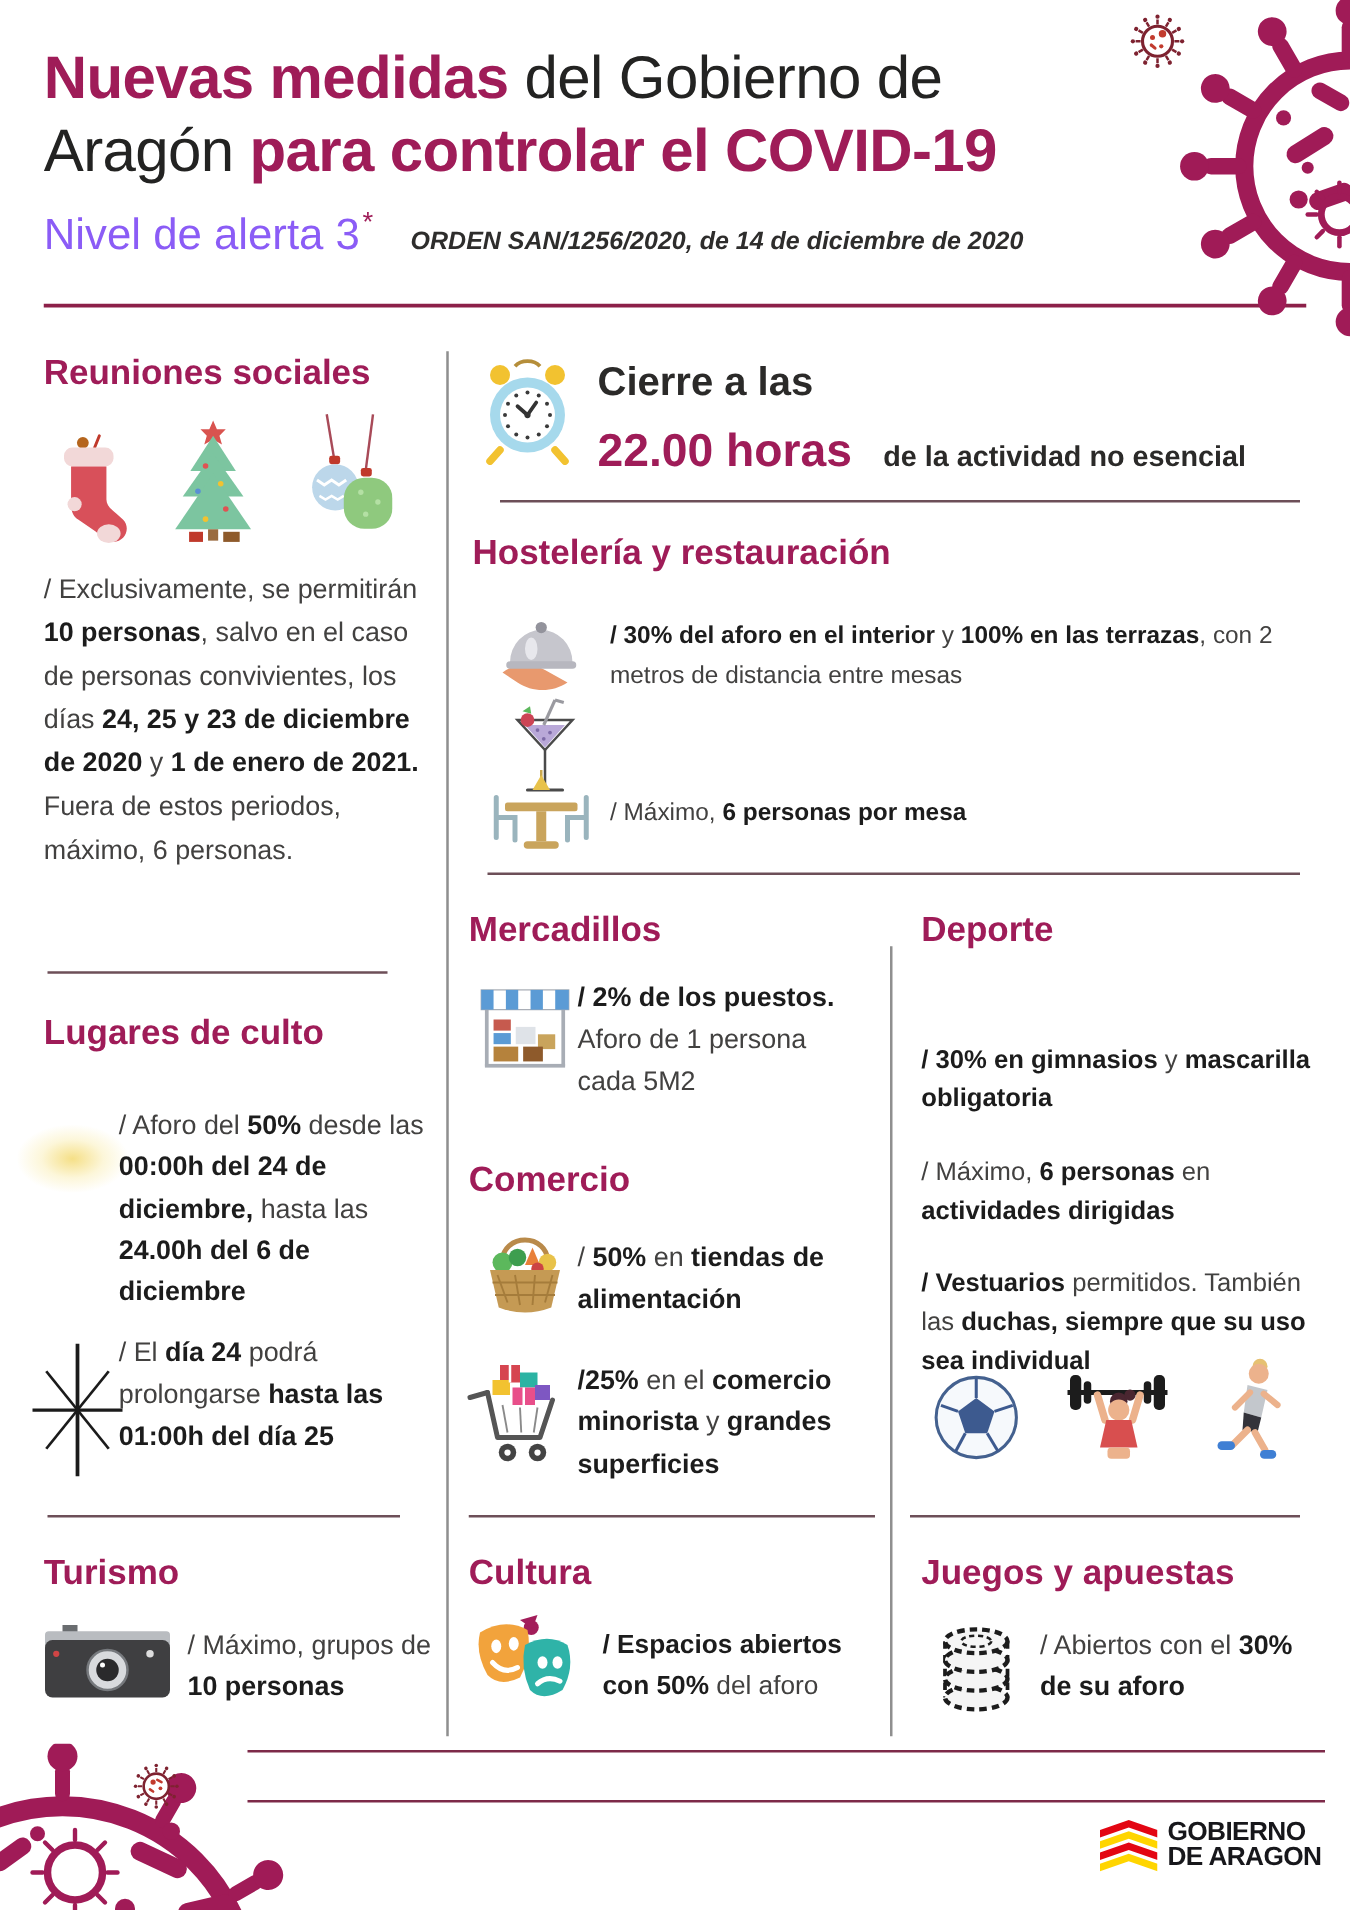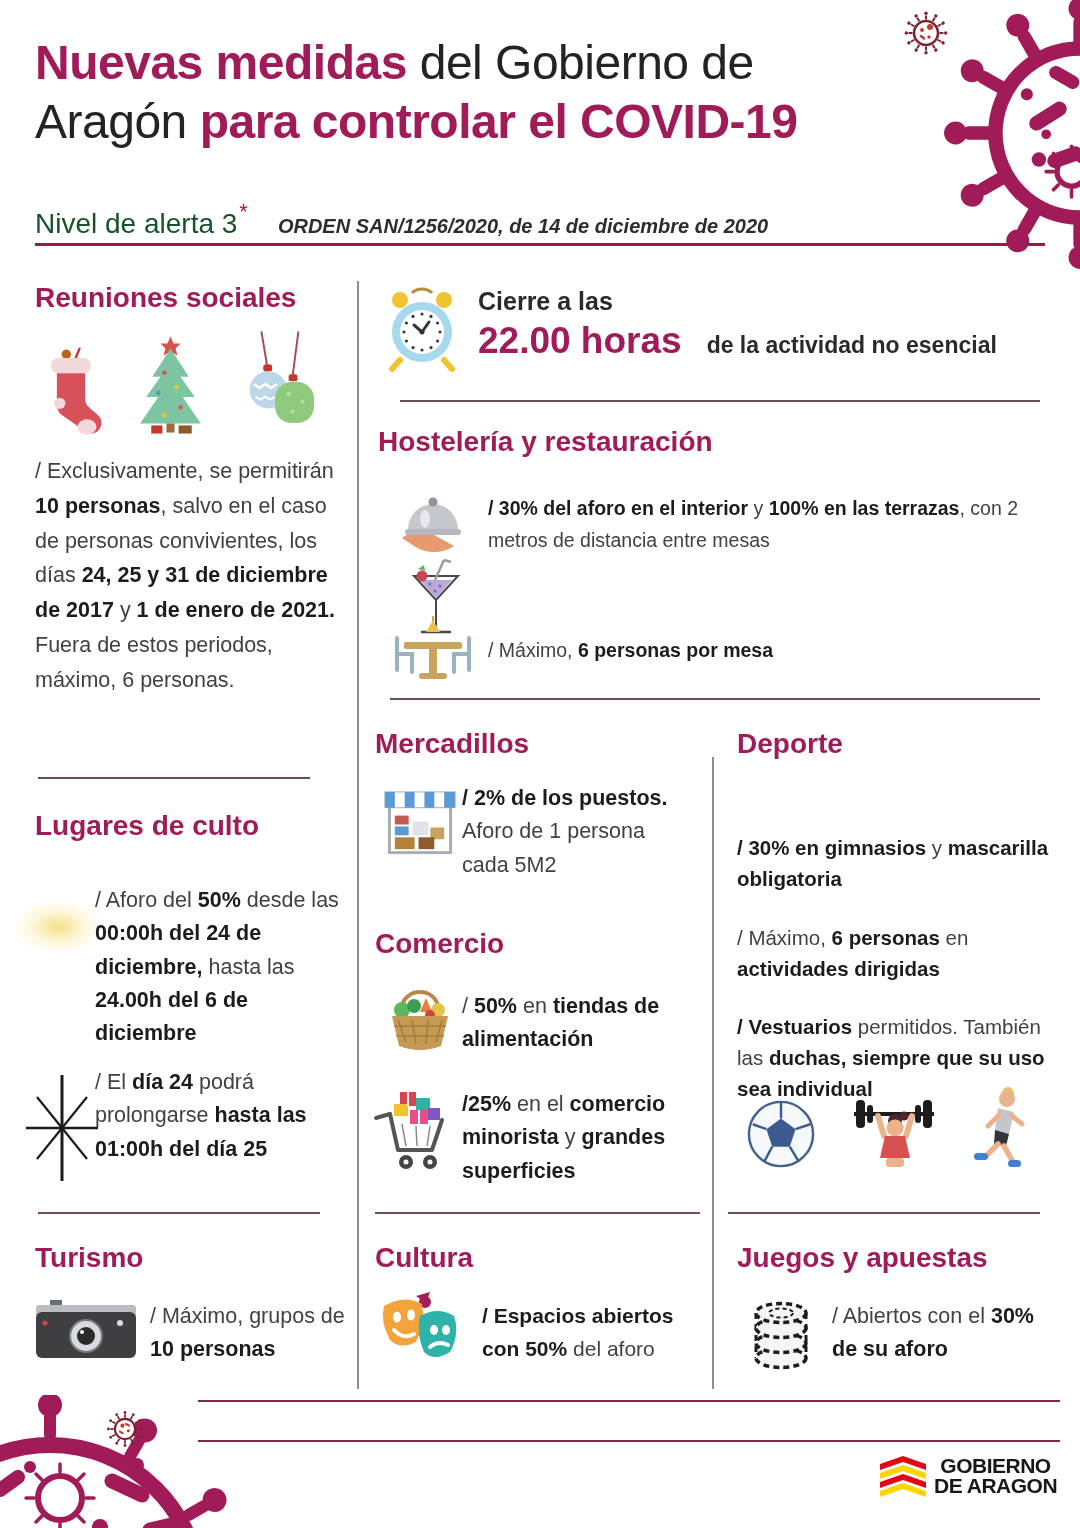--- a/index.html
+++ b/index.html
@@ -9,56 +9,56 @@
     background:#ffffff; overflow:hidden;
     font-family:"Liberation Sans","DejaVu Sans",sans-serif;
     color:#2e2d2c;
   }
   
   .title { position:absolute; left:35px; top:34px; width:880px;
            font-size:48px; line-height:1.22; letter-spacing:-0.5px; }
   .title .ac { color:#9f1c58; font-weight:bold; }
   .title .dk { color:#232322; font-weight:500; }
   .alert-row { position:absolute; left:35px; top:168px; display:flex; align-items:baseline; }
-  .alert-lv { font-size:28px; color:#14532d;margin-top:40px; }
+  .alert-lv { font-size:35px; color:#8b5cf6; }
   .alert-ast { font-size:22px; color:#9f1c58; position:relative; top:-14px; margin-left:2px; }
   .order { font-size:20px; font-style:italic; font-weight:bold; color:#2e2d2c; margin-left:30px; }
   .rule-top { position:absolute; left:35px; top:243px; width:1010px; height:3px; background:#8c2049; }
 
   
   .sec-h { position:absolute; font-size:28px; font-weight:bold; color:#9f1c58; }
   .rich  { position:absolute; }
   .rich span { color:#424140; }
   .rich b { color:#1c1c1c; font-weight:bold; }
   .sep { position:absolute; height:2px; background:#6d4f58; }
   .vline { position:absolute; width:2px; background:#8f8f8f; }
   .abs { position:absolute; }
 
   
   .banner-text { position:absolute; left:478px; top:287px; white-space:nowrap; }
-  .b1 { font-size:25px; font-weight:bold; color:#2b2a29; margin-bottom:4px; }
+  .b1 { font-size:32px; font-weight:bold; color:#2b2a29; margin-bottom:16px; }
   .b-big { font-size:37px; font-weight:bold; color:#9f1c58; }
   .b-small { font-size:23px; font-weight:bold; color:#2b2a29; margin-left:25px; }
 
   
   .body-lg { font-size:21.5px; line-height:1.62; }
   .body-md { font-size:21.5px; line-height:1.55; }
   .host-t  { font-size:19.5px; line-height:1.65; }
   .dep-t   { font-size:20.5px; line-height:1.5;margin-top:30px; }
 
   .glow { position:absolute; left:14px; top:900px; width:88px; height:54px;
           background:radial-gradient(ellipse at center, rgba(244,220,122,0.9) 0%, rgba(250,238,180,0.5) 40%, rgba(255,255,255,0) 72%); }
 
   
   .rule-f { position:absolute; left:198px; width:862px; height:2px; background:#7d2a49; }
   .finfo { position:absolute; left:226px; top:1409px; font-size:14px; letter-spacing:1.1px; white-space:nowrap; }
   .finfo .bullet { color:#3a3a3a; margin-right:12px; font-size:13px; }
   .finfo .freg { color:#96305a; }
   .finfo .fbold { color:#8c2049; font-weight:bold; }
-  .logo { position:absolute; left:880px; top:1456px; display:flex; align-items:flex-start;text-align:center; }
+  .logo { position:absolute; left:880px; top:1456px; display:flex; align-items:flex-start; }
   .logo-text { margin-left:8px; font-size:21px; font-weight:bold; line-height:0.95;
                letter-spacing:-0.5px; color:#17171b; }
 </style>
 </head>
 <body>
 
 <div class="page">
 
   <div class="title">
     <div><span class="ac">Nuevas medidas</span><span class="dk"> del Gobierno de</span></div>
@@ -171,21 +171,21 @@
       <path d="M16,54 l6,4 6,-4 6,4 6,-4" stroke="#ffffff" stroke-width="2.5" fill="none"></path>
       <path d="M18,67 l5,3 5,-3 5,3 5,-3" stroke="#ffffff" stroke-width="2" fill="none"></path>
       <rect x="52" y="44" width="9" height="7" rx="2" fill="#c0392b"></rect>
       <rect x="38" y="52" width="40" height="42" rx="17" fill="#8fc97e"></rect>
       <circle cx="52" cy="64" r="2.2" fill="#b4e0a4"></circle>
         <circle cx="66" cy="72" r="2.2" fill="#b4e0a4"></circle>
         <circle cx="56" cy="82" r="2.2" fill="#b4e0a4"></circle>
     </svg>
   </div>
 
-  <div class="rich body-lg" style="left:35px;top:454px;width:318px"><span>/ Exclusivamente, se permitirán </span><b>10 personas</b><span>, salvo en el caso de personas convivientes, los días </span><b>24, 25 y 31 de diciembre de 2017</b><span> y </span><b>1 de enero de 2021.</b><span> Fuera de estos periodos, máximo, 6 personas.</span></div>
+  <div class="rich body-lg" style="left:35px;top:454px;width:318px"><span>/ Exclusivamente, se permitirán </span><b>10 personas</b><span>, salvo en el caso de personas convivientes, los días </span><b>24, 25 y 23 de diciembre de 2020</b><span> y </span><b>1 de enero de 2021.</b><span> Fuera de estos periodos, máximo, 6 personas.</span></div>
 
   <div class="sep" style="left:38px;top:777px;width:272px"></div>
 
   <div class="sec-h" style="left:35px;top:810px">Lugares de culto</div>
 
   <div class="glow"></div>
   <div class="rich body-md" style="left:95px;top:884px;width:250px"><span>/ Aforo del </span><b>50%</b><span>  desde las </span><b>00:00h del 24 de diciembre,</b><span> hasta las </span><b>24.00h del 6 de diciembre</b></div>
 
   <svg class="abs" style="left:20px;top:1072px" width="84" height="112" viewBox="0 0 84 112">
     <line x1="42" y1="3" x2="42" y2="109" stroke="#1b1b1b" stroke-width="3"></line>

